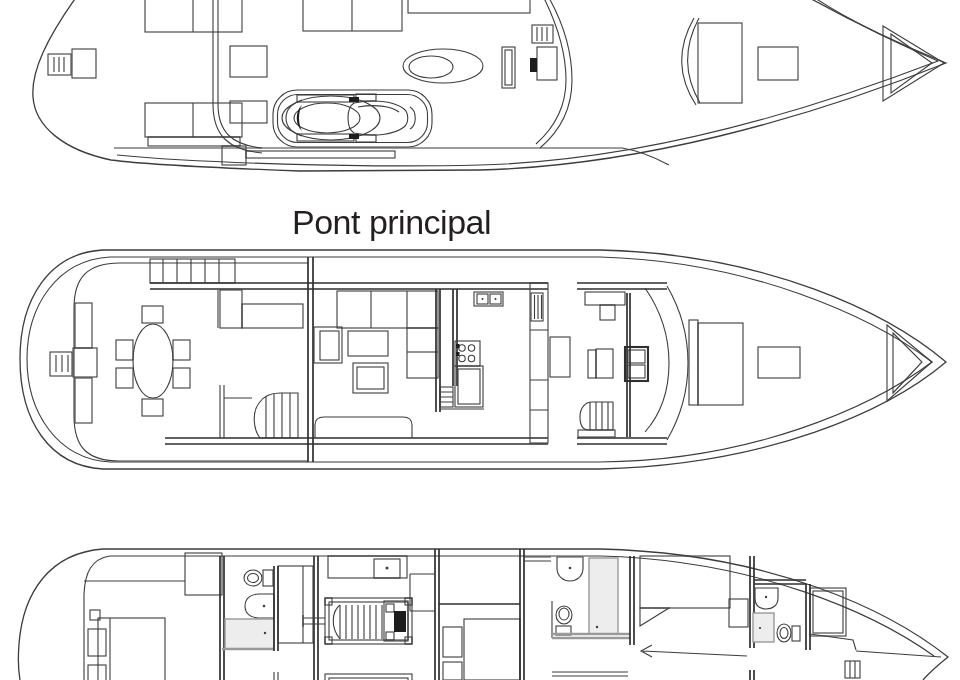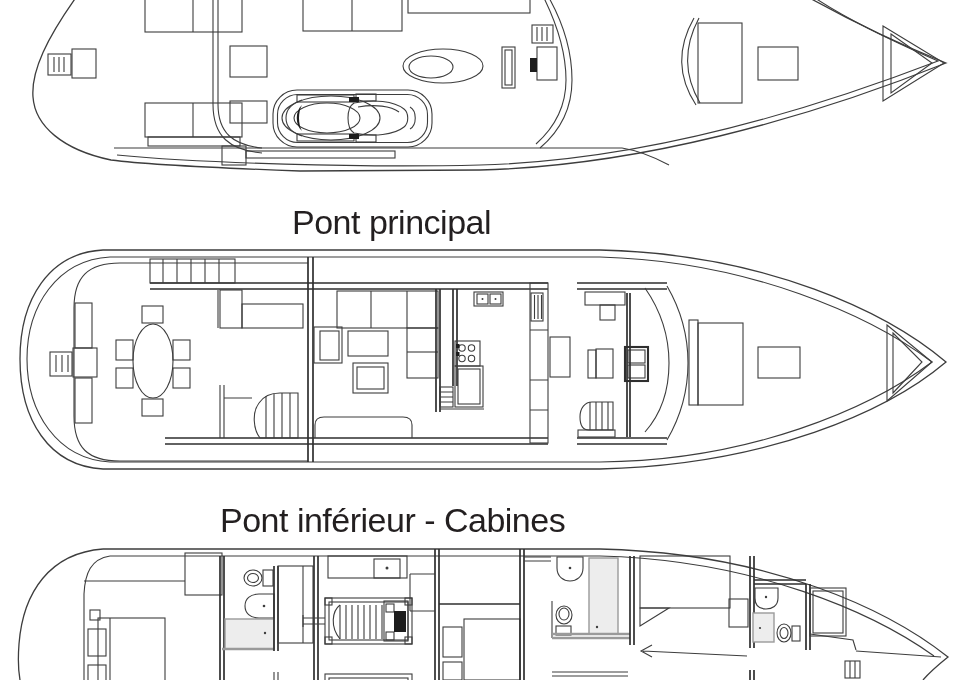--- a/index.html
+++ b/index.html
@@ -227,21 +227,20 @@
     <g>
       <rect class="ln" x="698" y="323" width="45" height="82"></rect>
       <rect class="ln" x="758" y="347" width="42" height="31"></rect>
       <g>
         <polygon class="ln" points="887,325 932,362 887,401"></polygon>
         <polygon class="ln" points="893,333 922,362 893,393"></polygon>
       </g>
     </g>
   </svg>
 
-  <div class="deck-label" id="label-lower">Pont inférieur - Cabines</div>
 
   <svg class="plan" style="top:548px" width="960" height="132" viewBox="0 548 960 132">
     <g>
       <path class="hull" d="M103,549 L600,549 C772,553 890,611 948,657 C938,665 929,673 923,680"></path>
       <path class="hull" d="M103,549 C50,553 23,592 19,644 C18,657 18,669 20,680"></path>
       <path class="ln" d="M110,556 L600,556 C756,560 874,613 934,656"></path>
       <path class="ln" d="M110,556 C91,559 85,573 84,594 L84,680"></path>
       <path class="ln" d="M856,651 L941,657"></path>
     </g>
     <g>

